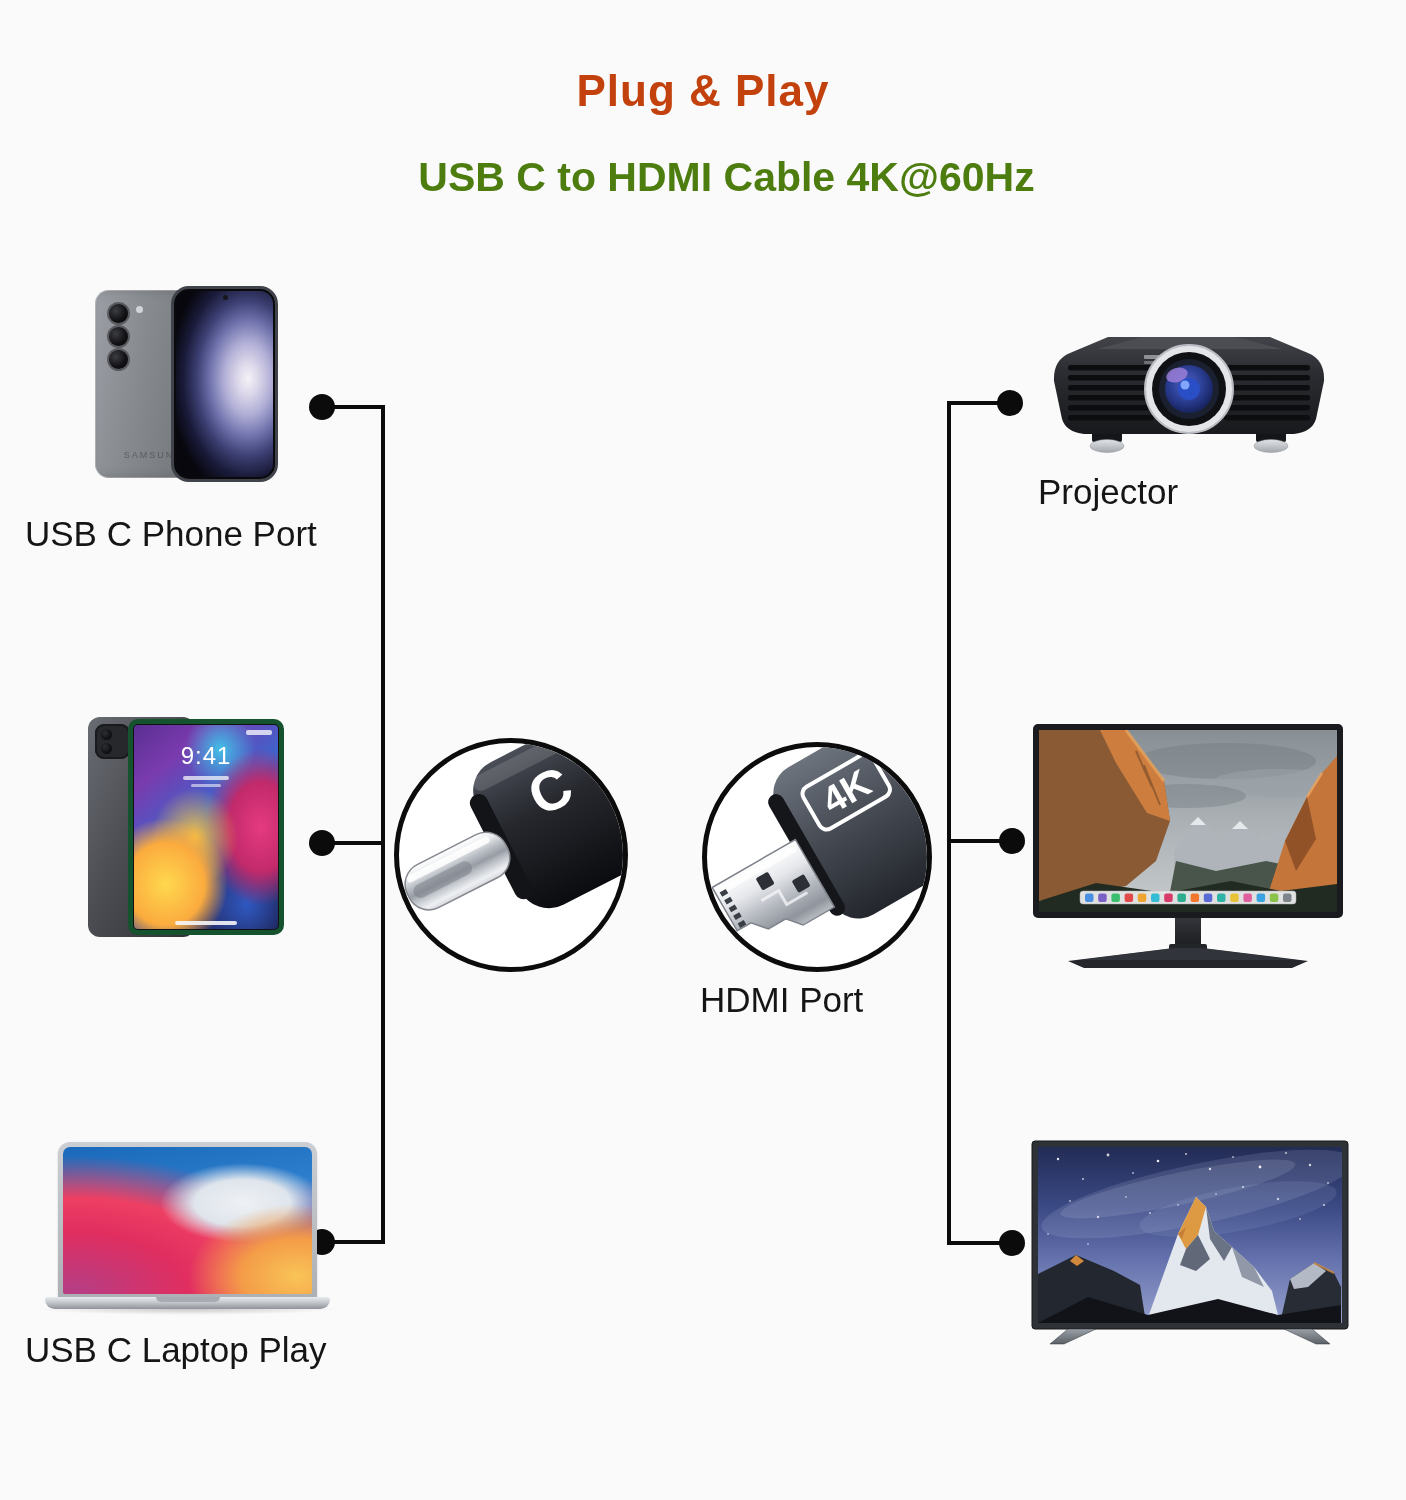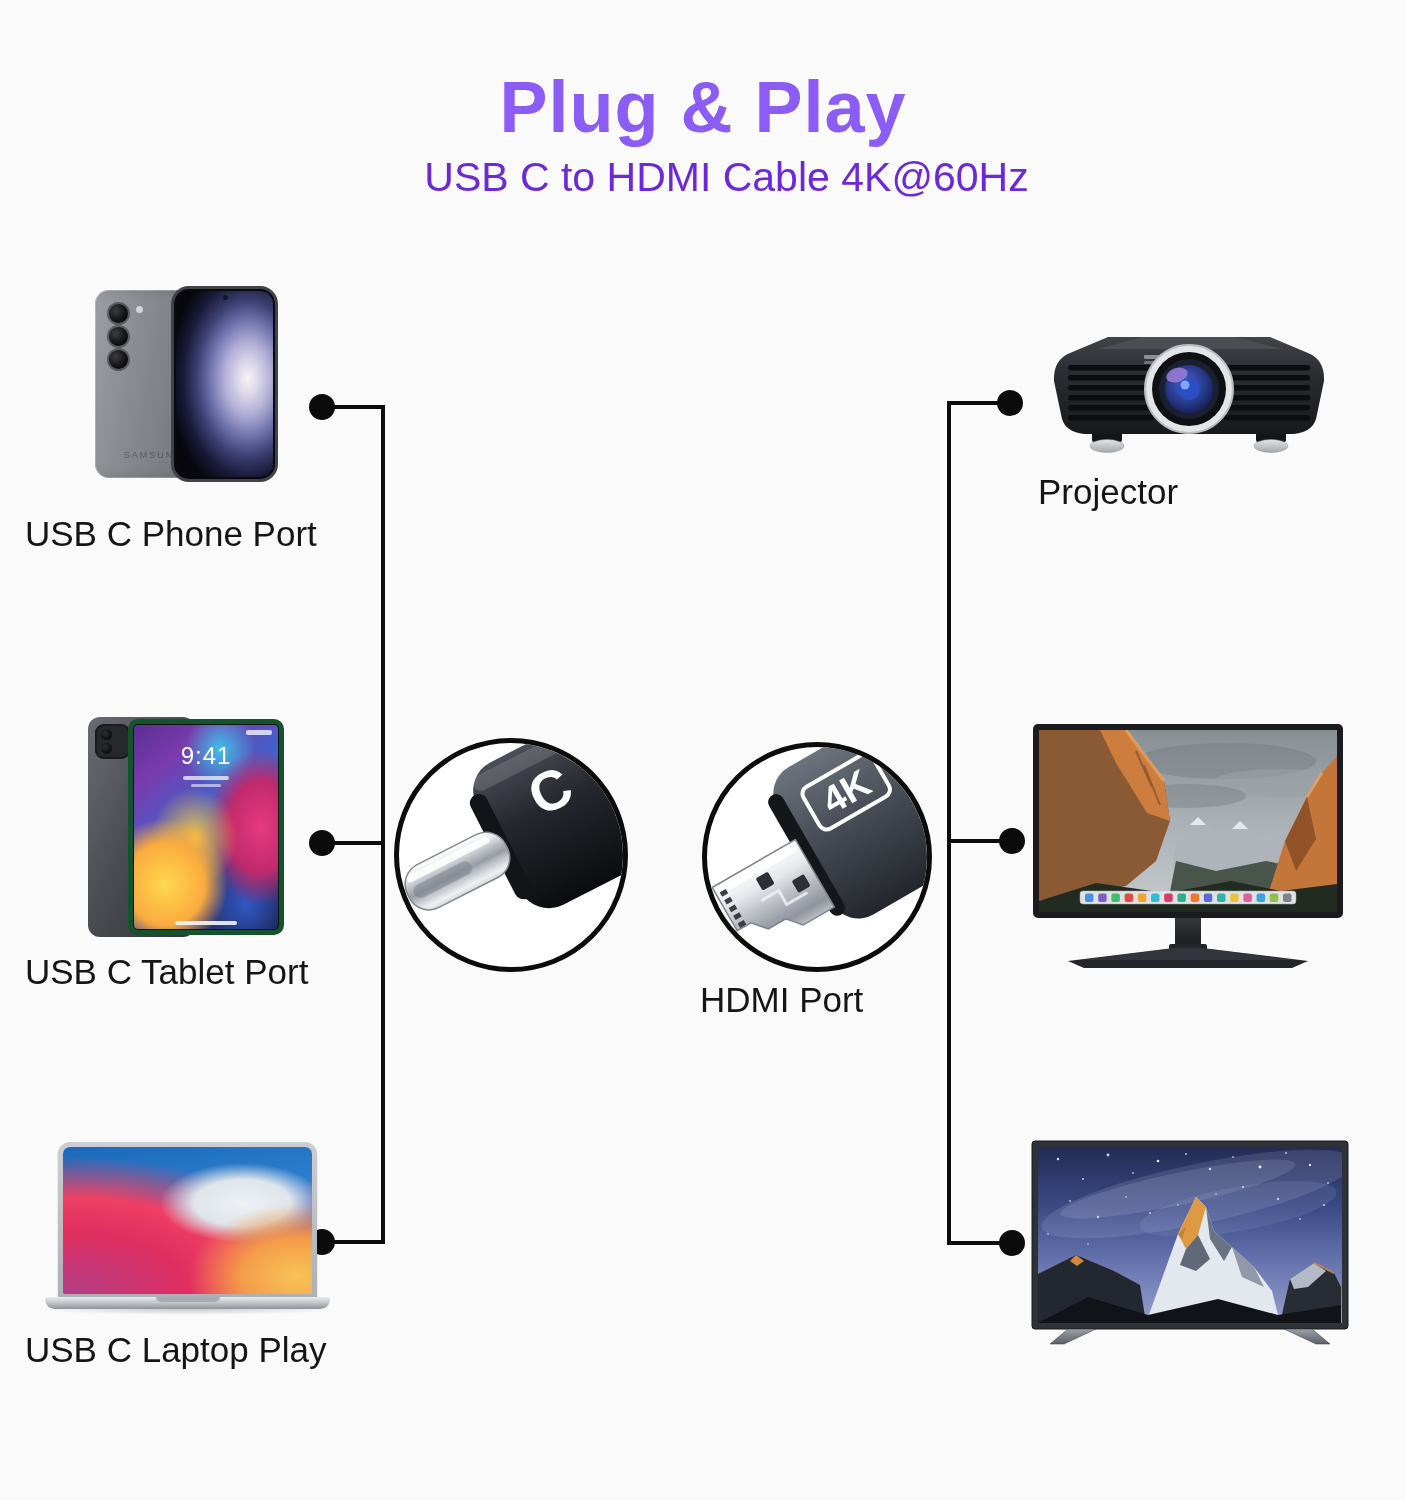--- a/index.html
+++ b/index.html
@@ -1,19 +1,19 @@
 <!DOCTYPE html>
 <html><head>
 <meta charset="utf-8">
 <style>
   html,body{margin:0;padding:0;}
   body{font-family:"Liberation Sans","DejaVu Sans",sans-serif;background:#fafafa;}
   .canvas{position:relative;width:1406px;height:1500px;background:#fafafa;overflow:hidden;}
-  .title{position:absolute;left:0;right:0;top:66px;text-align:center;font-size:72px;font-weight:700;color:#8b5cf6;letter-spacing:1px;}
-  .subtitle{position:absolute;left:0;right:0;top:154px;text-align:center;font-size:41px;font-weight:400;color:#6d28d9;padding-left:47px;}
+  .title{position:absolute;left:0;right:0;top:66px;text-align:center;font-size:44px;font-weight:700;color:#c2410c;letter-spacing:1px;}
+  .subtitle{position:absolute;left:0;right:0;top:154px;text-align:center;font-size:41px;font-weight:700;color:#4d7c0f;padding-left:47px;}
   .dev-label{position:absolute;font-size:35px;color:#151515;white-space:nowrap;}
   .centered{}
   
   .phone{position:absolute;left:95px;top:286px;width:183px;height:196px;}
   .phone-back{position:absolute;left:0;top:4px;width:117px;height:188px;border-radius:14px;
     background:linear-gradient(100deg,#9b9fa5 0%,#868a8f 40%,#6c6f74 100%);
     box-shadow:inset 0 0 0 1px rgba(255,255,255,.25), inset -8px 0 12px rgba(0,0,0,.18);}
   .cam{position:absolute;left:12px;width:19px;height:19px;border-radius:50%;
     background:radial-gradient(circle at 35% 35%,#3c3d42 0%,#131316 55%,#000 100%);border:2px solid #595b60;}
   .flash{position:absolute;left:41px;top:16px;width:7px;height:7px;border-radius:50%;background:#d9dcdf;opacity:.9;}
@@ -112,21 +112,20 @@
     </div>
     <div class="tablet-front">
       <div class="tablet-screen"></div>
       <div class="tstatus"></div>
       <div class="tablet-clock">9:41</div>
       <div class="tdate1"></div>
       <div class="tdate2"></div>
       <div class="thome"></div>
     </div>
   </div>
-  <div class="dev-label" style="left:25px;top:952px;">USB C Tablet Port</div>
 
   <div class="laptop">
     <div class="laptop-screen">
       <div class="laptop-wall"></div>
     </div>
     <div class="laptop-base"></div>
     <div class="laptop-notch"></div>
     <div class="laptop-shadow"></div>
   </div>
   <div class="dev-label" style="left:25px;top:1330px;">USB C Laptop Play</div>

